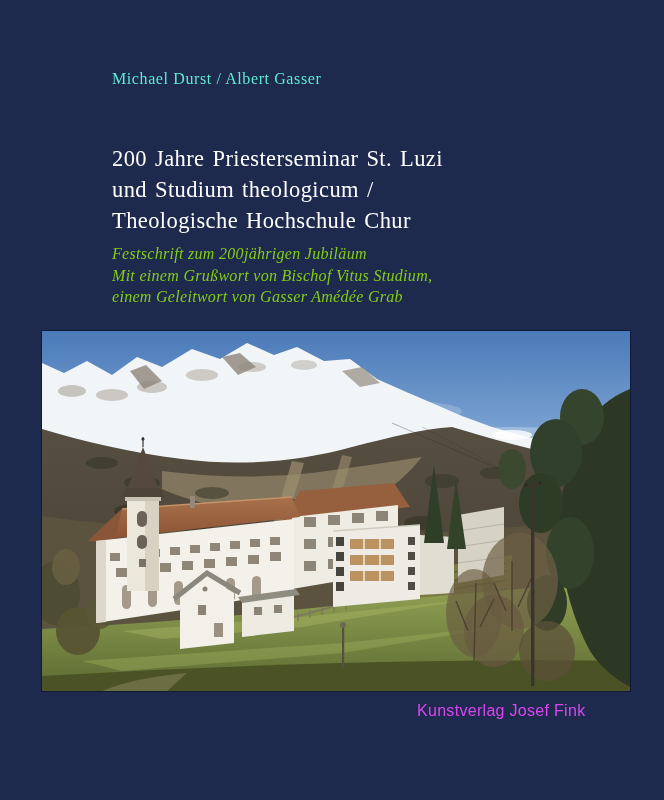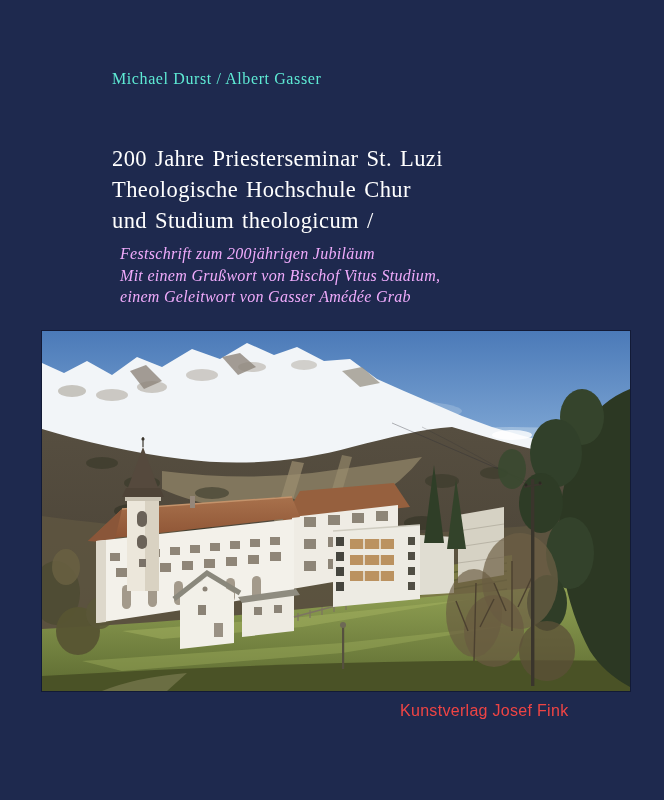--- a/index.html
+++ b/index.html
@@ -16,45 +16,44 @@
   }
   .title{
     position:absolute;left:112px;top:109px;
     font-size:22.5px;line-height:31px;letter-spacing:.4px;word-spacing:2px;
     color:#ffffff;
     margin-top:34px;
   }
   .subtitle{
     position:absolute;left:112px;top:243px;
     font-style:italic;font-size:16px;line-height:21.5px;letter-spacing:.3px;
-    color:#f0abfc;
-    margin-left:8px;
+    color:#84cc16;
   }
   .photo{
     position:absolute;left:42px;top:331px;width:588px;height:360px;
     box-shadow:0 0 0 1px rgba(10,16,38,.6);
   }
   .photo svg{display:block;width:100%;height:100%;}
   .publisher{
-    position:absolute;left:400px;top:702px;
+    position:absolute;left:417px;top:702px;
     font-family:"Liberation Sans",sans-serif;
-    font-size:16px;letter-spacing:.3px;color:#ef4444;
+    font-size:16px;letter-spacing:.3px;color:#d946ef;
   }
 </style>
 </head>
 <body>
 
 <div class="cover">
 
   <div class="authors">Michael Durst / Albert Gasser</div>
 
   <div class="title">
     <div>200 Jahre Priesterseminar St. Luzi</div>
+    <div>und Studium theologicum /</div>
     <div>Theologische Hochschule Chur</div>
-    <div>und Studium theologicum /</div>
   </div>
 
   <div class="subtitle">
     <div>Festschrift zum 200jährigen Jubiläum</div>
     <div>Mit einem Grußwort von Bischof Vitus Studium,</div>
     <div>einem Geleitwort von Gasser Amédée Grab</div>
   </div>
 
   <div class="photo">
     <svg viewBox="0 0 588 360" preserveAspectRatio="none" role="img">

